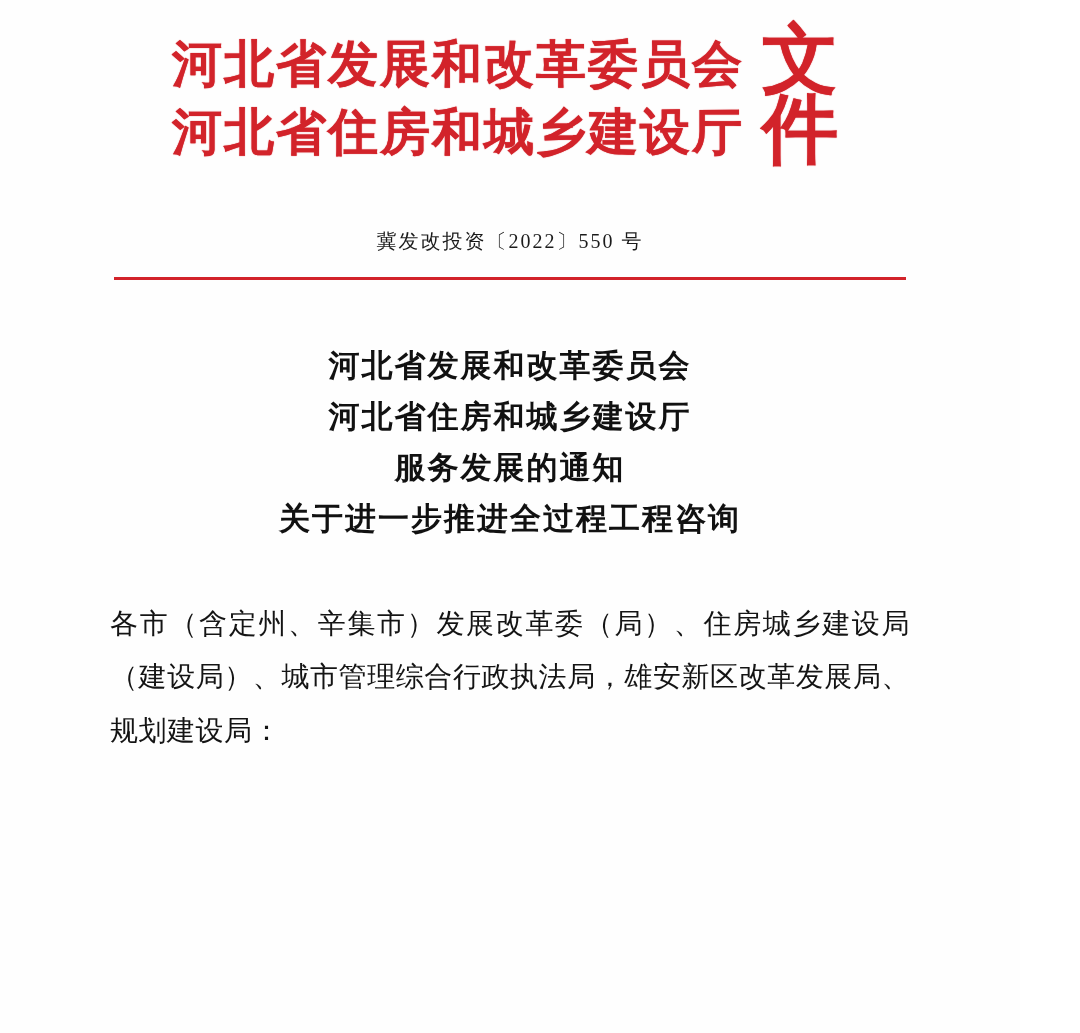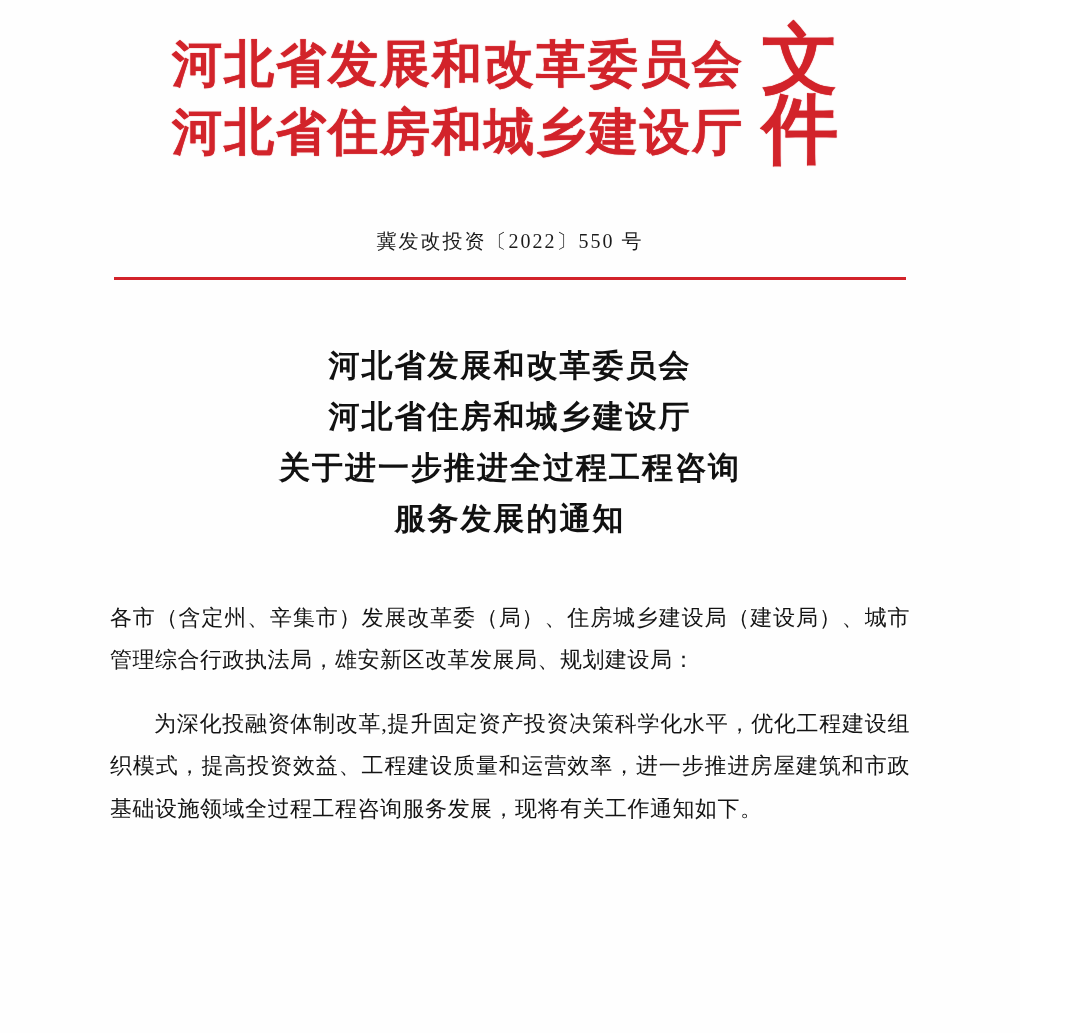--- a/index.html
+++ b/index.html
@@ -96,21 +96,21 @@
     color: #111;
     font-family: "Liberation Serif", "DejaVu Serif", serif;
   }
 
   
   .body-block {
     margin: 52px auto 0 auto;
     width: 800px;
   }
   .body-para {
-    font-size: 22px;
+    font-size: 28px;
     line-height: 1.92;
     letter-spacing: 0.5px;
     color: #141414;
     text-align: justify;
     font-family: "Liberation Serif", "DejaVu Serif", serif;
   }
   .body-para.indent {
     text-indent: 2em;
   }
 </style>
@@ -132,22 +132,21 @@
   </div>
 
   <div class="docnum-block">
     <div class="docnum">冀发改投资〔2022〕550 号</div>
     <div class="red-rule"></div>
   </div>
 
   <div class="title-block">
     <div class="title-line">河北省发展和改革委员会</div>
     <div class="title-line">河北省住房和城乡建设厅</div>
+    <div class="title-line">服务发展的通知</div>
     <div class="title-line">关于进一步推进全过程工程咨询</div>
-    <div class="title-line">服务发展的通知</div>
   </div>
 
   <div class="body-block">
     <p class="body-para">各市（含定州、辛集市）发展改革委（局）、住房城乡建设局（建设局）、城市管理综合行政执法局，雄安新区改革发展局、规划建设局：</p>
-    <p class="body-para indent">为深化投融资体制改革,提升固定资产投资决策科学化水平，优化工程建设组织模式，提高投资效益、工程建设质量和运营效率，进一步推进房屋建筑和市政基础设施领域全过程工程咨询服务发展，现将有关工作通知如下。</p>
   </div>
 
 </div>
 
 </body></html>

